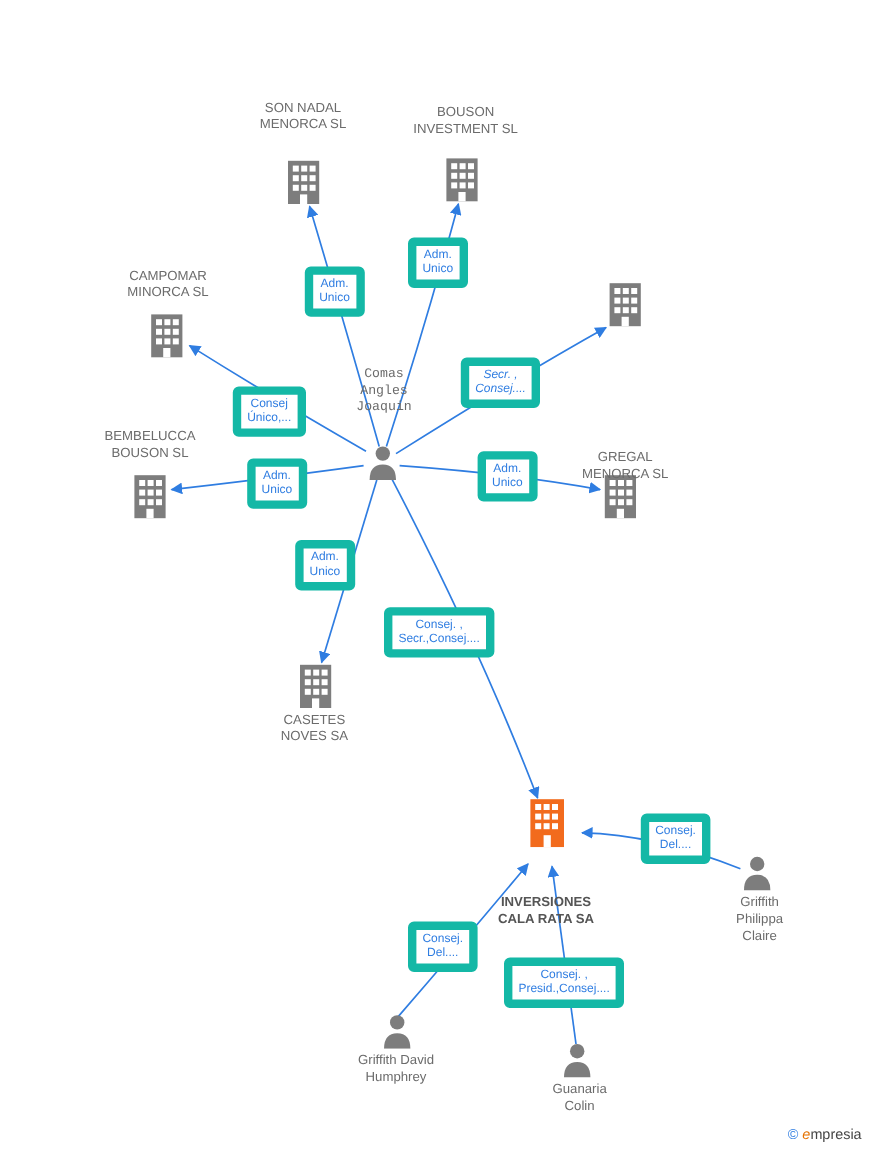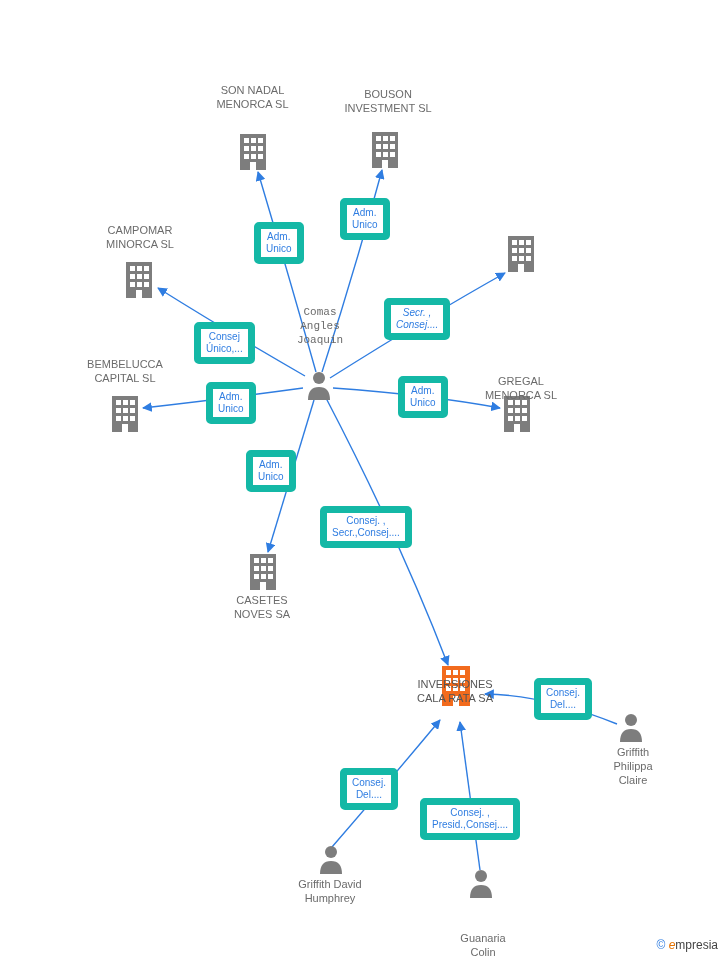--- a/index.html
+++ b/index.html
@@ -207,21 +207,21 @@
         <rect x="8" y="16" width="5" height="5" fill="#fff"></rect>
         <rect x="15" y="16" width="5" height="5" fill="#fff"></rect>
         <rect x="22" y="16" width="5" height="5" fill="#fff"></rect>
         <rect x="8" y="24" width="5" height="5" fill="#fff"></rect>
         <rect x="15" y="24" width="5" height="5" fill="#fff"></rect>
         <rect x="22" y="24" width="5" height="5" fill="#fff"></rect>
         <rect x="14" y="32" width="6" height="8" fill="#fff"></rect>
       </svg>
   </div>
   <div class="node-label" style="left:65px; top:358px; width:120px;">BEMBELUCCA
-CAPITAL SL</div>
+BOUSON SL</div>
 
   <div class="icon" style="left:246px; top:550px;">
     <svg width="34" height="40" viewBox="0 0 34 40">
         <rect x="4" y="4" width="26" height="36" fill="#7d7d7d"></rect>
         <rect x="8" y="8" width="5" height="5" fill="#fff"></rect>
         <rect x="15" y="8" width="5" height="5" fill="#fff"></rect>
         <rect x="22" y="8" width="5" height="5" fill="#fff"></rect>
         <rect x="8" y="16" width="5" height="5" fill="#fff"></rect>
         <rect x="15" y="16" width="5" height="5" fill="#fff"></rect>
         <rect x="22" y="16" width="5" height="5" fill="#fff"></rect>
@@ -242,21 +242,21 @@
         <rect x="22" y="8" width="5" height="5" fill="#fff"></rect>
         <rect x="8" y="16" width="5" height="5" fill="#fff"></rect>
         <rect x="15" y="16" width="5" height="5" fill="#fff"></rect>
         <rect x="22" y="16" width="5" height="5" fill="#fff"></rect>
         <rect x="8" y="24" width="5" height="5" fill="#fff"></rect>
         <rect x="15" y="24" width="5" height="5" fill="#fff"></rect>
         <rect x="22" y="24" width="5" height="5" fill="#fff"></rect>
         <rect x="15" y="34" width="6" height="10" fill="#fff"></rect>
       </svg>
   </div>
-  <div class="node-label" style="left:395px; top:678px; width:120px; font-weight:normal; color:#555;">INVERSIONES
+  <div class="node-label" style="left:395px; top:746px; width:120px; font-weight:bold; color:#555;">INVERSIONES
 CALA RATA SA</div>
 
   <div class="icon" style="left:618px; top:712px;">
     <svg width="26" height="30" viewBox="0 0 26 30">
         <circle cx="13" cy="8" r="6" fill="#7d7d7d"></circle>
         <path d="M2 30 Q2 17 13 17 Q24 17 24 30 Z" fill="#7d7d7d"></path>
       </svg>
   </div>
   <div class="node-label" style="left:598px; top:746px; width:70px;">Griffith
 Philippa
@@ -270,21 +270,21 @@
   </div>
   <div class="node-label" style="left:280px; top:878px; width:100px;text-align:center;">Griffith David
 Humphrey</div>
 
   <div class="icon" style="left:468px; top:868px;">
     <svg width="26" height="30" viewBox="0 0 26 30">
         <circle cx="13" cy="8" r="6" fill="#7d7d7d"></circle>
         <path d="M2 30 Q2 17 13 17 Q24 17 24 30 Z" fill="#7d7d7d"></path>
       </svg>
   </div>
-  <div class="node-label" style="left:438px; top:932px; width:90px;">Guanaria
+  <div class="node-label" style="left:438px; top:902px; width:90px;">Guanaria
 Colin</div>
 
   <div class="edge-label" style="left:254px; top:222px;">Adm.
 Unico</div>
   <div class="edge-label" style="left:340px; top:198px;">Adm.
 Unico</div>
   <div class="edge-label" style="left:384px; top:298px;font-style:italic;">Secr. ,
 Consej....</div>
   <div class="edge-label" style="left:398px; top:376px;">Adm.
 Unico</div>

